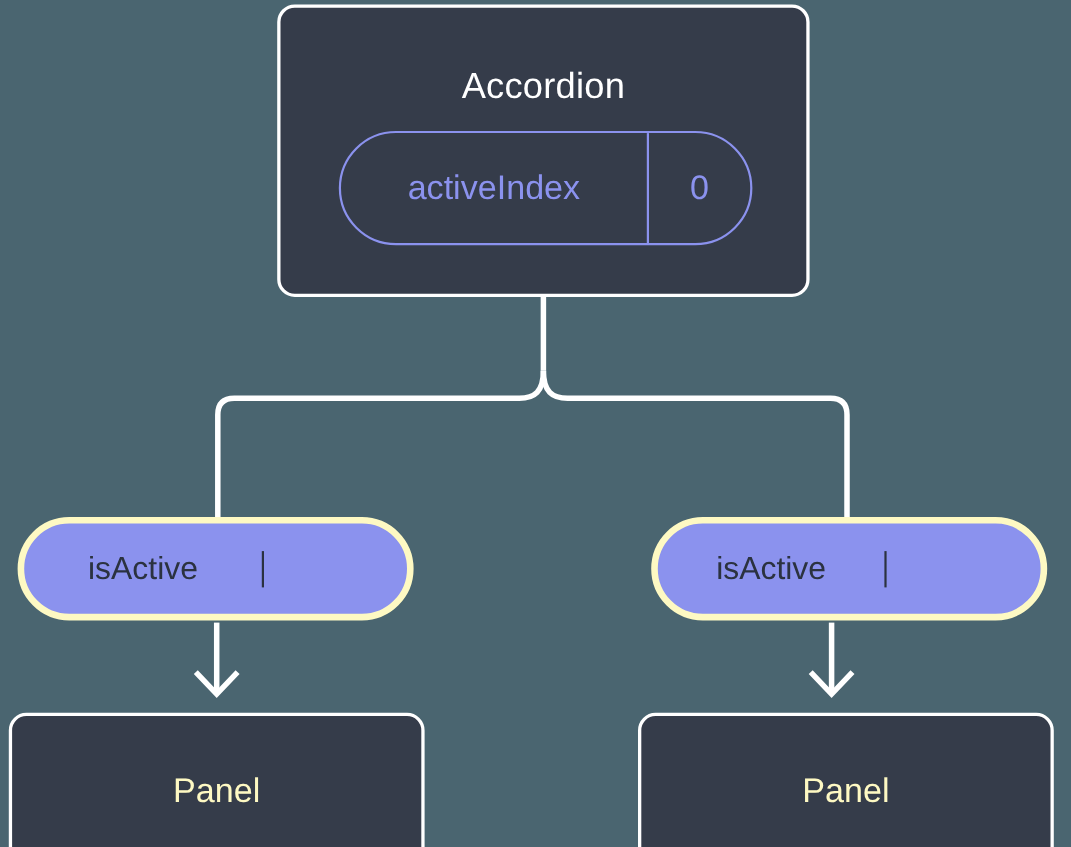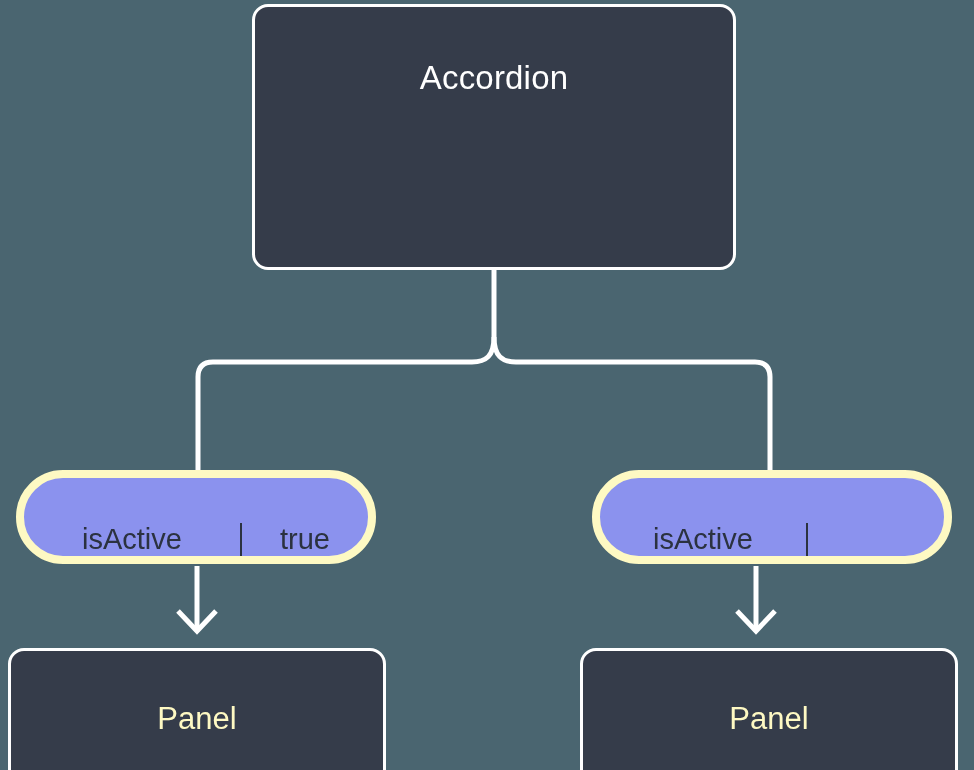--- a/index.html
+++ b/index.html
@@ -90,24 +90,24 @@
     font-size: 31px;
   }
 
   
   .pill-filled {
     position: absolute;
     box-sizing: border-box;
     top: 470px;
     height: 94px;
     background: #8b92ee;
-    border: 8px solid #fef9c3;
+    border: 6px solid #fef9c3;
     border-radius: 50px;
     display: flex;
-    align-items: flex-end;
+    align-items: center;
     overflow: hidden;
   }
   #pill-is-active-true {
     left: 16px;
     width: 360px;
   }
   #pill-is-active-false {
     left: 592px;
     width: 360px;
   }
@@ -169,24 +169,27 @@
     <path d="M 178 611 L 197 631 L 216 611" fill="none" stroke="#ffffff" stroke-width="5" stroke-linecap="butt" stroke-linejoin="miter"></path>
 
     <path d="M 756 566 L 756 630" fill="none" stroke="#ffffff" stroke-width="5"></path>
     <path d="M 737 611 L 756 631 L 775 611" fill="none" stroke="#ffffff" stroke-width="5" stroke-linecap="butt" stroke-linejoin="miter"></path>
   </svg>
 
   <div class="node-card" id="accordion-card">
     <div class="card-title">Accordion</div>
   </div>
 
+  <div class="pill-outline">
+    <div class="pill-key">activeIndex</div>
+    <div class="pill-val">0</div>
+  </div>
 
   <div class="pill-filled" id="pill-is-active-true">
     <div class="pill-key">isActive</div>
-    <div class="pill-val">true</div>
   </div>
 
   <div class="pill-filled" id="pill-is-active-false">
     <div class="pill-key">isActive</div>
   </div>
 
   <div class="node-card" id="panel-card-left">
     <div class="panel-label">Panel</div>
   </div>
 

